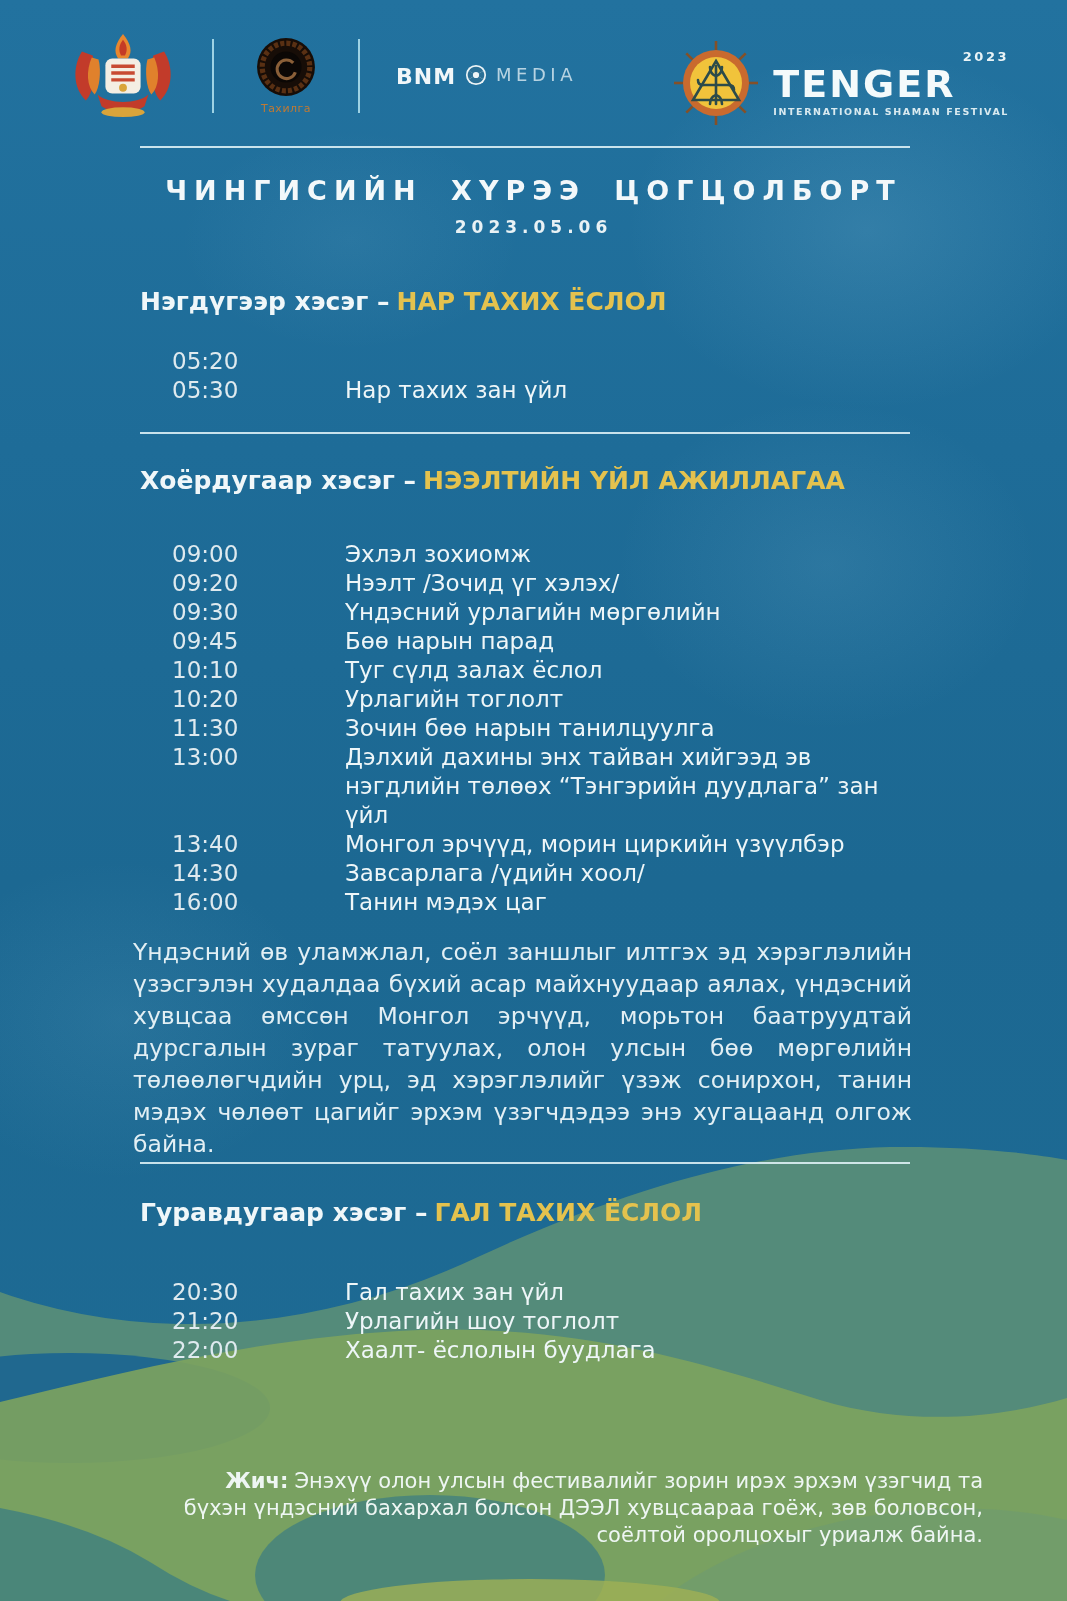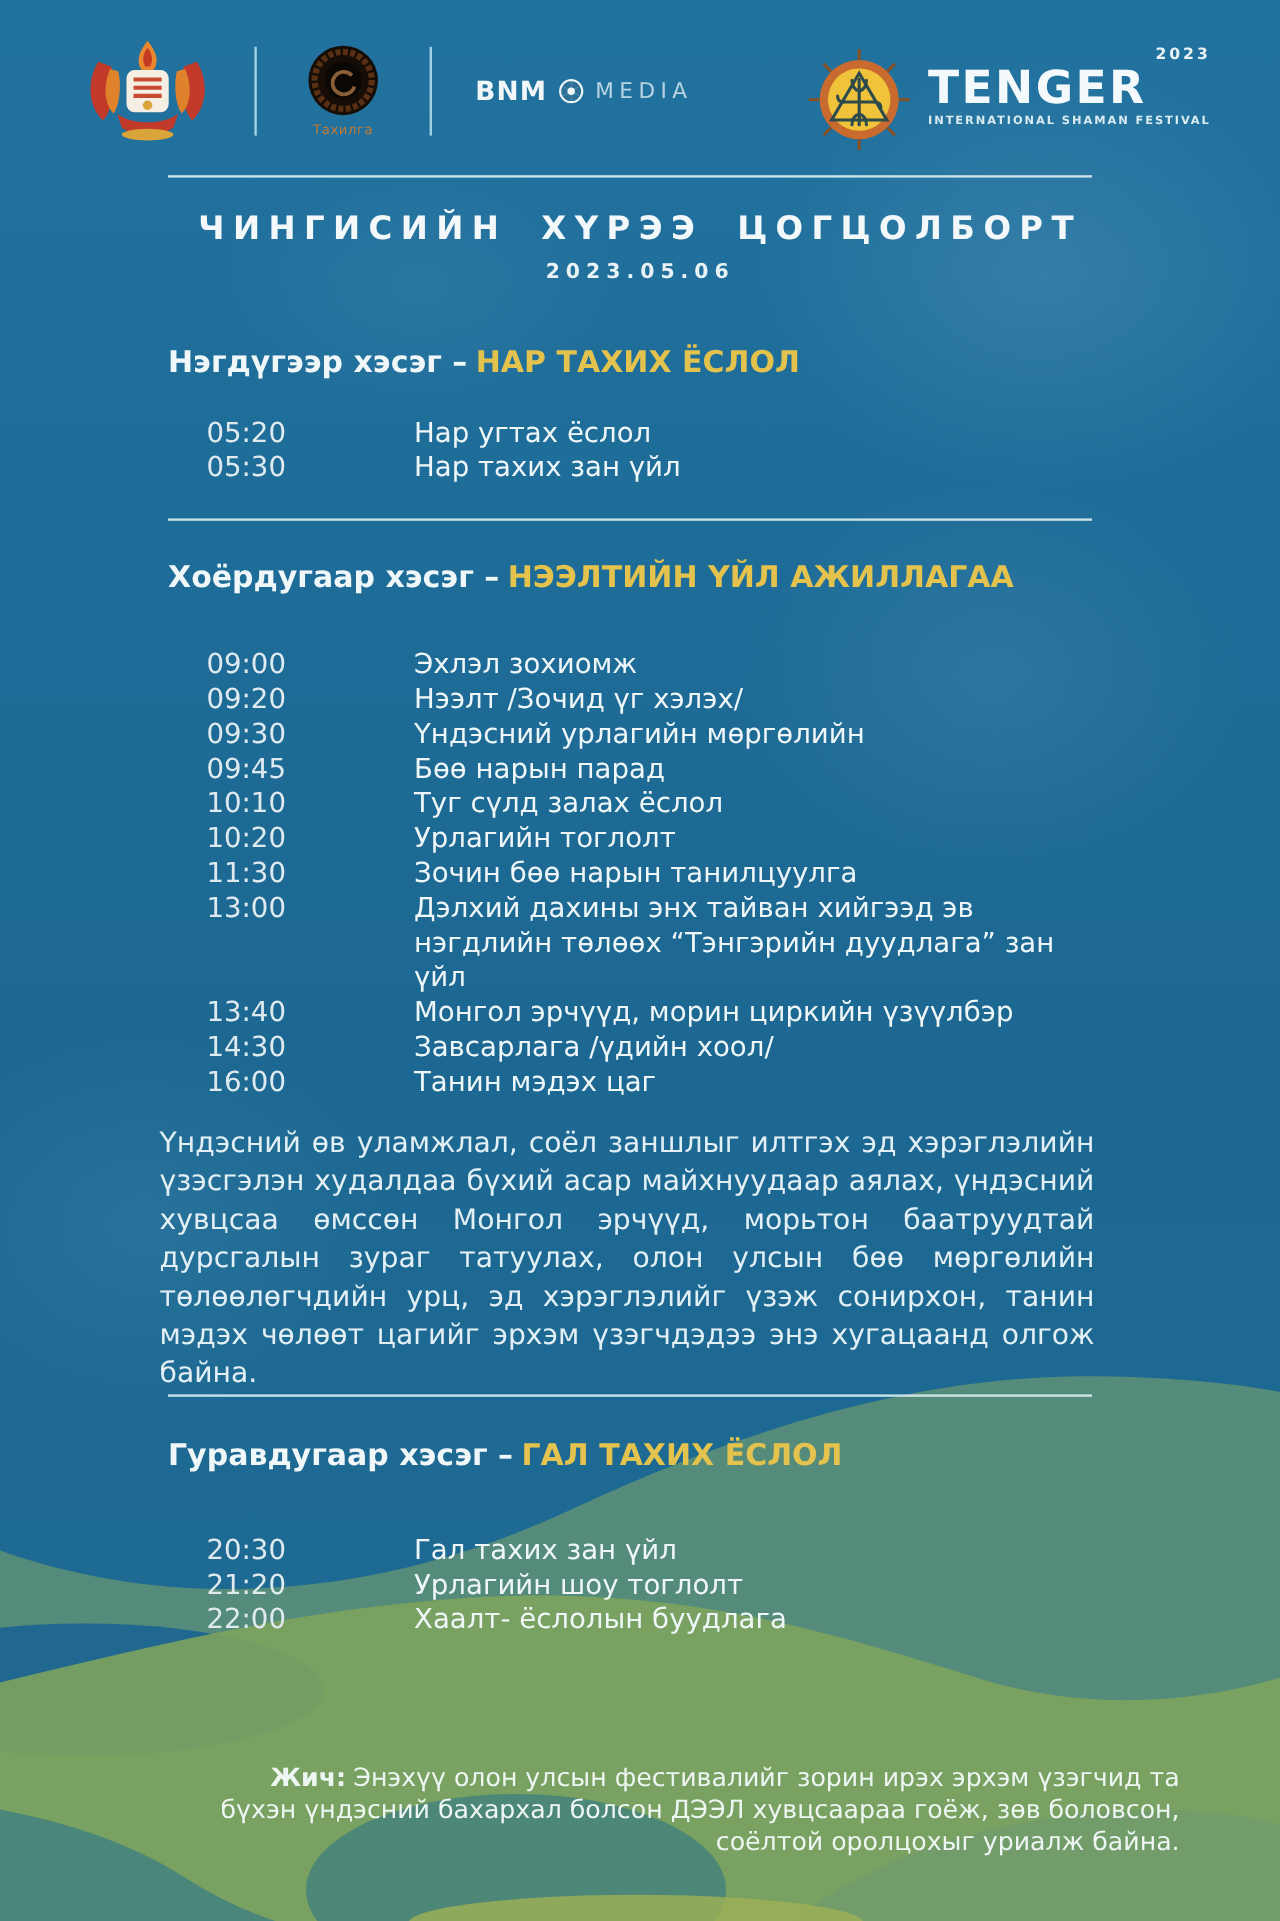--- a/index.html
+++ b/index.html
@@ -21,24 +21,24 @@
   .waves{position:absolute;left:0;top:0;width:1067px;height:1601px;pointer-events:none;}
   .content{position:absolute;inset:0;z-index:2;}
 
   
   .header{position:absolute;top:28px;left:64px;right:58px;height:104px;display:flex;justify-content:space-between;align-items:flex-start;}
   .lgroup{display:flex;align-items:center;height:96px;}
   .vdiv{width:2px;height:74px;background:rgba(190,235,245,.8);align-self:center;}
   .crest{margin-right:30px;}
   .circle-block{display:flex;flex-direction:column;align-items:center;width:76px;margin:0 34px;}
   .circle-caption{margin-top:5px;font-size:11px;letter-spacing:.5px;color:#c87a2e;filter:blur(.45px);opacity:.95;}
-  .bnm{display:flex;align-items:center;gap:9px;margin-left:36px;}
+  .bnm{display:flex;gap:9px;margin-left:36px;}
   .bnm-name{font-size:22px;font-weight:700;letter-spacing:1px;color:#f1f7f9;}
   .bnm-media{font-size:18px;letter-spacing:4.5px;color:rgba(233,244,248,.75);}
-  .tenger{display:flex;gap:12px;margin-top:10px;}
+  .tenger{display:flex;align-items:center;gap:12px;margin-top:10px;}
   .tenger-text{display:flex;flex-direction:column;}
   .tenger-year{align-self:flex-end;font-size:13px;font-weight:700;letter-spacing:2.5px;color:#e9f3f6;margin-bottom:1px;}
   .tenger-name{font-size:38px;line-height:38px;font-weight:700;letter-spacing:2px;color:#f4fafb;}
   .tenger-sub{font-size:9.5px;font-weight:700;letter-spacing:1.6px;color:#d9eaf0;margin-top:3px;text-align:center;}
 
   
   .hr{position:absolute;left:140px;width:770px;height:2px;background:rgba(224,243,247,.88);}
   .hr1{top:146px;}
   .hr2{top:432px;}
   .hr3{top:1162px;}
@@ -173,21 +173,20 @@
     <div class="title">ЧИНГИСИЙН ХҮРЭЭ ЦОГЦОЛБОРТ</div>
     <div class="date">2023.05.06</div>
 
     <div class="section sec1">
       <div class="sec-h">
         <span>Нэгдүгээр хэсэг –</span><span class="sec-highlight">НАР ТАХИХ ЁСЛОЛ</span>
       </div>
       <div class="rows">
           <div class="schedule-row">
             <span class="time">05:20</span>
-            <span class="activity">Нар угтах ёслол</span>
           </div>
           <div class="schedule-row">
             <span class="time">05:30</span>
             <span class="activity">Нар тахих зан үйл</span>
           </div>
         </div>
     </div>
 
     <div class="hr hr2"></div>
 

